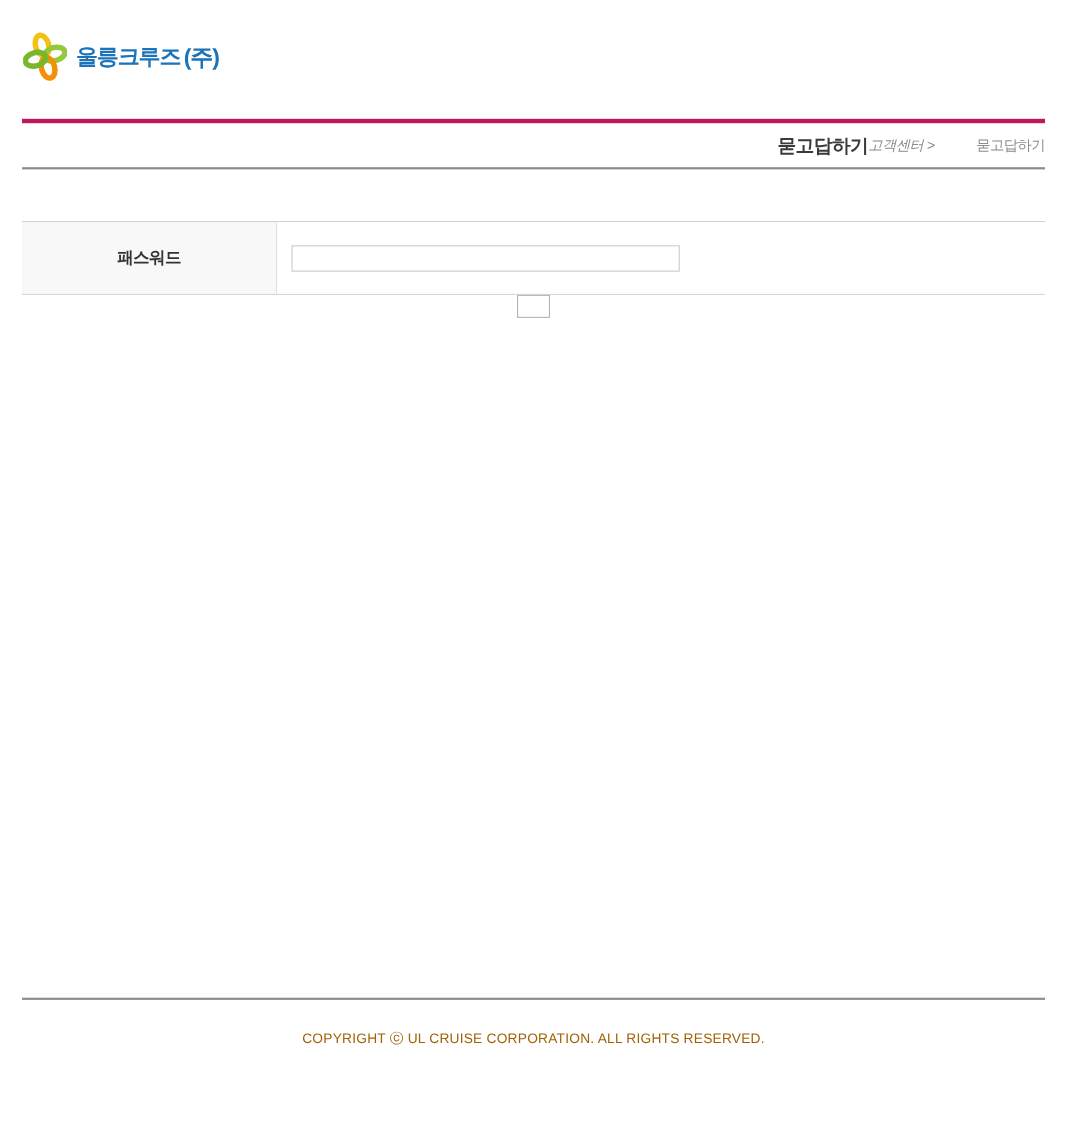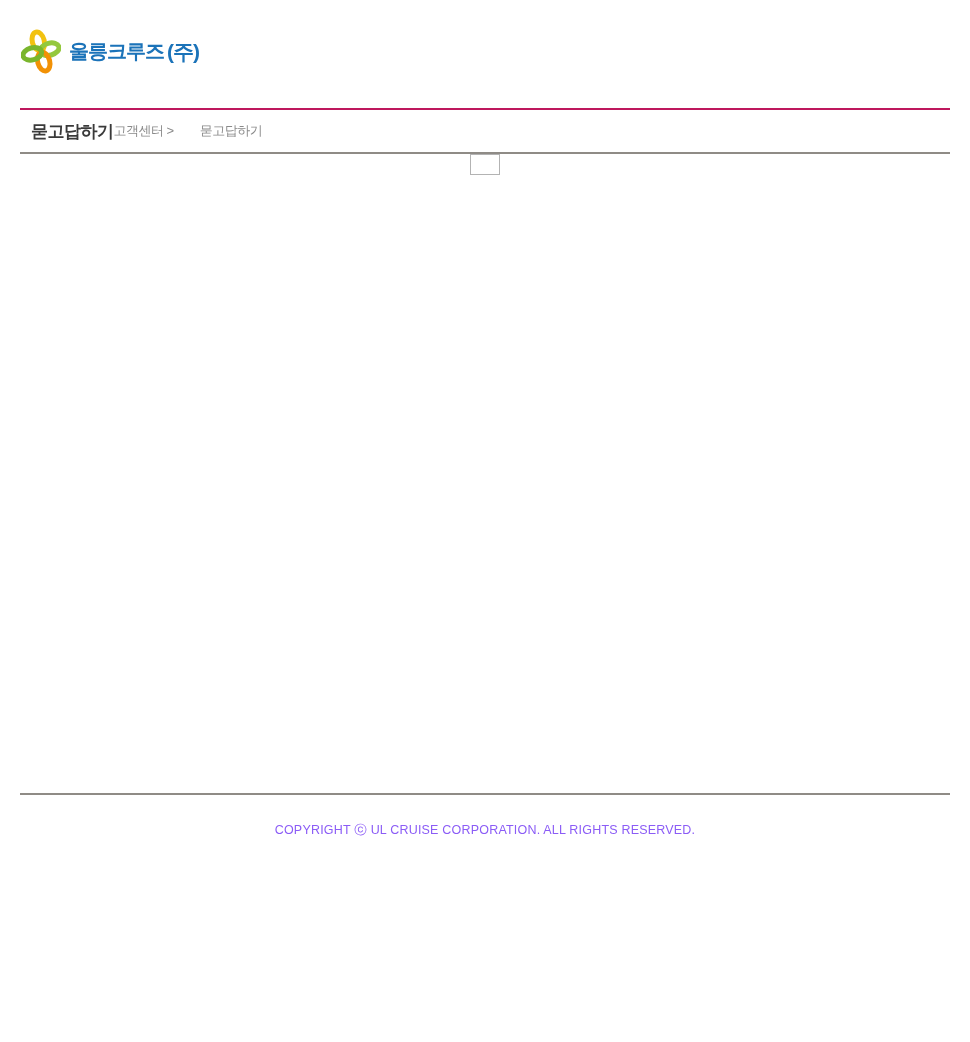--- a/index.html
+++ b/index.html
@@ -33,42 +33,42 @@
     font-size: 21px;
     font-weight: 700;
     color: #1b73b9;
     margin-left: 3px;
     letter-spacing: -1px;
   }
 
   
   .page-head {
     margin-top: 33px;
-    border-top: 2px solid #be185d;
+    border-top: 4px solid #be185d;
     border-bottom: 2px solid #8f8b86;
     height: 46px; 
     display: flex;
     align-items: center;
-    justify-content: flex-start;
+    justify-content: flex-end;
   }
   .page-title {
     padding-left: 11px;
     font-size: 17px;
     font-weight: 700;
     color: #3a3a3a;
     letter-spacing: -0.5px;
   }
   .breadcrumb {
     font-size: 13px;
     color: #8a8a8a;
     letter-spacing: -0.5px;
     display: flex;
     align-items: center;
   }
-  .breadcrumb .crumb-parent { margin-right: 26px; }
+  .breadcrumb .crumb-parent { margin-right: 38px; font-style: italic; }
 
   
   .form-table {
     margin-top: 47px;
     width: 100%;
     border-top: 1px solid #cccccc;
     border-bottom: 1px solid #cccccc;
     display: flex;
   }
   .form-label-cell {
@@ -119,21 +119,21 @@
 
   
   .footer {
     margin-top: 618px;
     border-top: 2px solid #8f8b86;
   }
   .footer-text {
     padding-top: 27px;
     text-align: center;
     font-size: 12.5px;
-    color: #8b5cf6;
+    color: #a16207;
     letter-spacing: 0.2px;
   }
 </style>
 </head>
 <body>
 
 <div class="container">
 
   <div class="logo-wrap">
     <svg class="logo-icon" viewBox="0 0 40 46" xmlns="http://www.w3.org/2000/svg" aria-hidden="true">
@@ -153,20 +153,26 @@
   </div>
 
   <div class="page-head">
     <div class="page-title">묻고답하기</div>
     <div class="breadcrumb">
       <span class="crumb-parent">고객센터 &gt;</span>
       <span class="crumb-current">묻고답하기</span>
     </div>
   </div>
 
+  <div class="form-table">
+    <div class="form-label-cell">패스워드</div>
+    <div class="form-value-cell">
+      <input type="password" class="pw-input" value="" style="">
+    </div>
+  </div>
 
   <div class="btn-row">
     <button class="submit-btn" type="button"></button>
   </div>
 
   <div class="footer">
     <div class="footer-text">COPYRIGHT ⓒ UL CRUISE CORPORATION. ALL RIGHTS RESERVED.</div>
   </div>
 
 </div>

